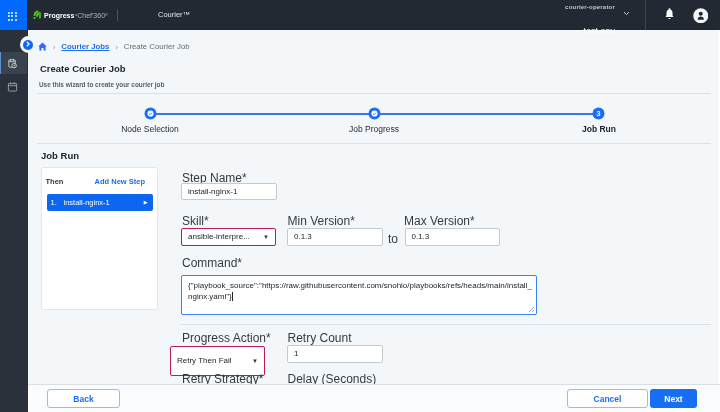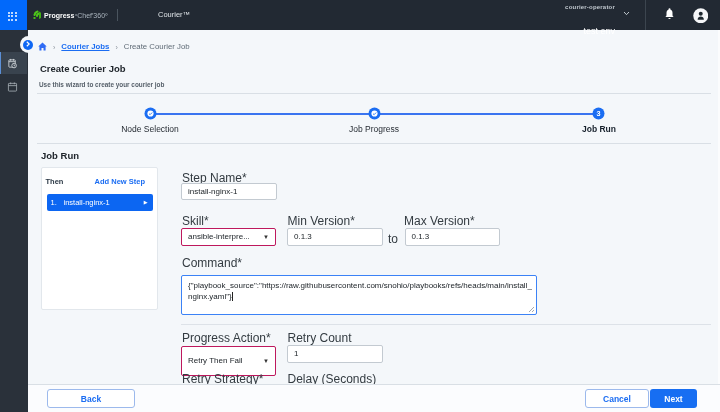--- a/index.html
+++ b/index.html
@@ -205,26 +205,26 @@
 
 <div class="lab" style="left:182px; top:256px">Command*</div>
 <div class="ta">{"playbook_source":"https://raw.githubusercontent.com/snohio/playbooks/refs/heads/main/install_<br>nginx.yaml"}<span style="display:inline-block;width:1px;height:9px;background:#222;vertical-align:-2px"></span>
   <svg style="position:absolute;right:1px;bottom:1px" width="7" height="7" viewBox="0 0 7 7">
       <path d="M6 1 L1 6 M6 4 L4 6" stroke="#8a939c" stroke-width="0.8"></path>
     </svg>
 </div>
 <div class="div3"></div>
 
 <div class="lab" style="left:182px; top:331px">Progress Action*</div>
-<div class="inp sel" style="left:181px; top:345.5px; width:95px; height:30px">Retry Then Fail<span class="car">▼</span></div>
+<div class="inp sel" style="left:170px; top:345.5px; width:95px; height:30px">Retry Then Fail<span class="car">▼</span></div>
 <div class="lab" style="left:287.5px; top:331px">Retry Count</div>
 <div class="inp" style="left:287px; top:345px; width:95.5px; height:17.5px">1</div>
 
 <div class="lab" style="left:182px; top:372px">Retry Strategy*</div>
 <div class="lab" style="left:287.5px; top:372px">Delay (Seconds)</div>
 
 <div style="position:absolute; left:717.5px; top:30px; width:0.7px; height:382px; background:#cdd4da;"></div>
 <div style="position:absolute; left:718.2px; top:30px; width:1.8px; height:382px; background:#fbfcfd;"></div>
 
 <div class="foot"></div>
-<div class="btn ghost" style="left:47px; width:88px">Back</div>
-<div class="btn ghost" style="left:585px; width:64px">Cancel</div>
+<div class="btn ghost" style="left:47px; width:73px">Back</div>
+<div class="btn ghost" style="left:567px; width:81px">Cancel</div>
 <div class="btn solid" style="left:650px; width:47px">Next</div>
 
 </body></html>

